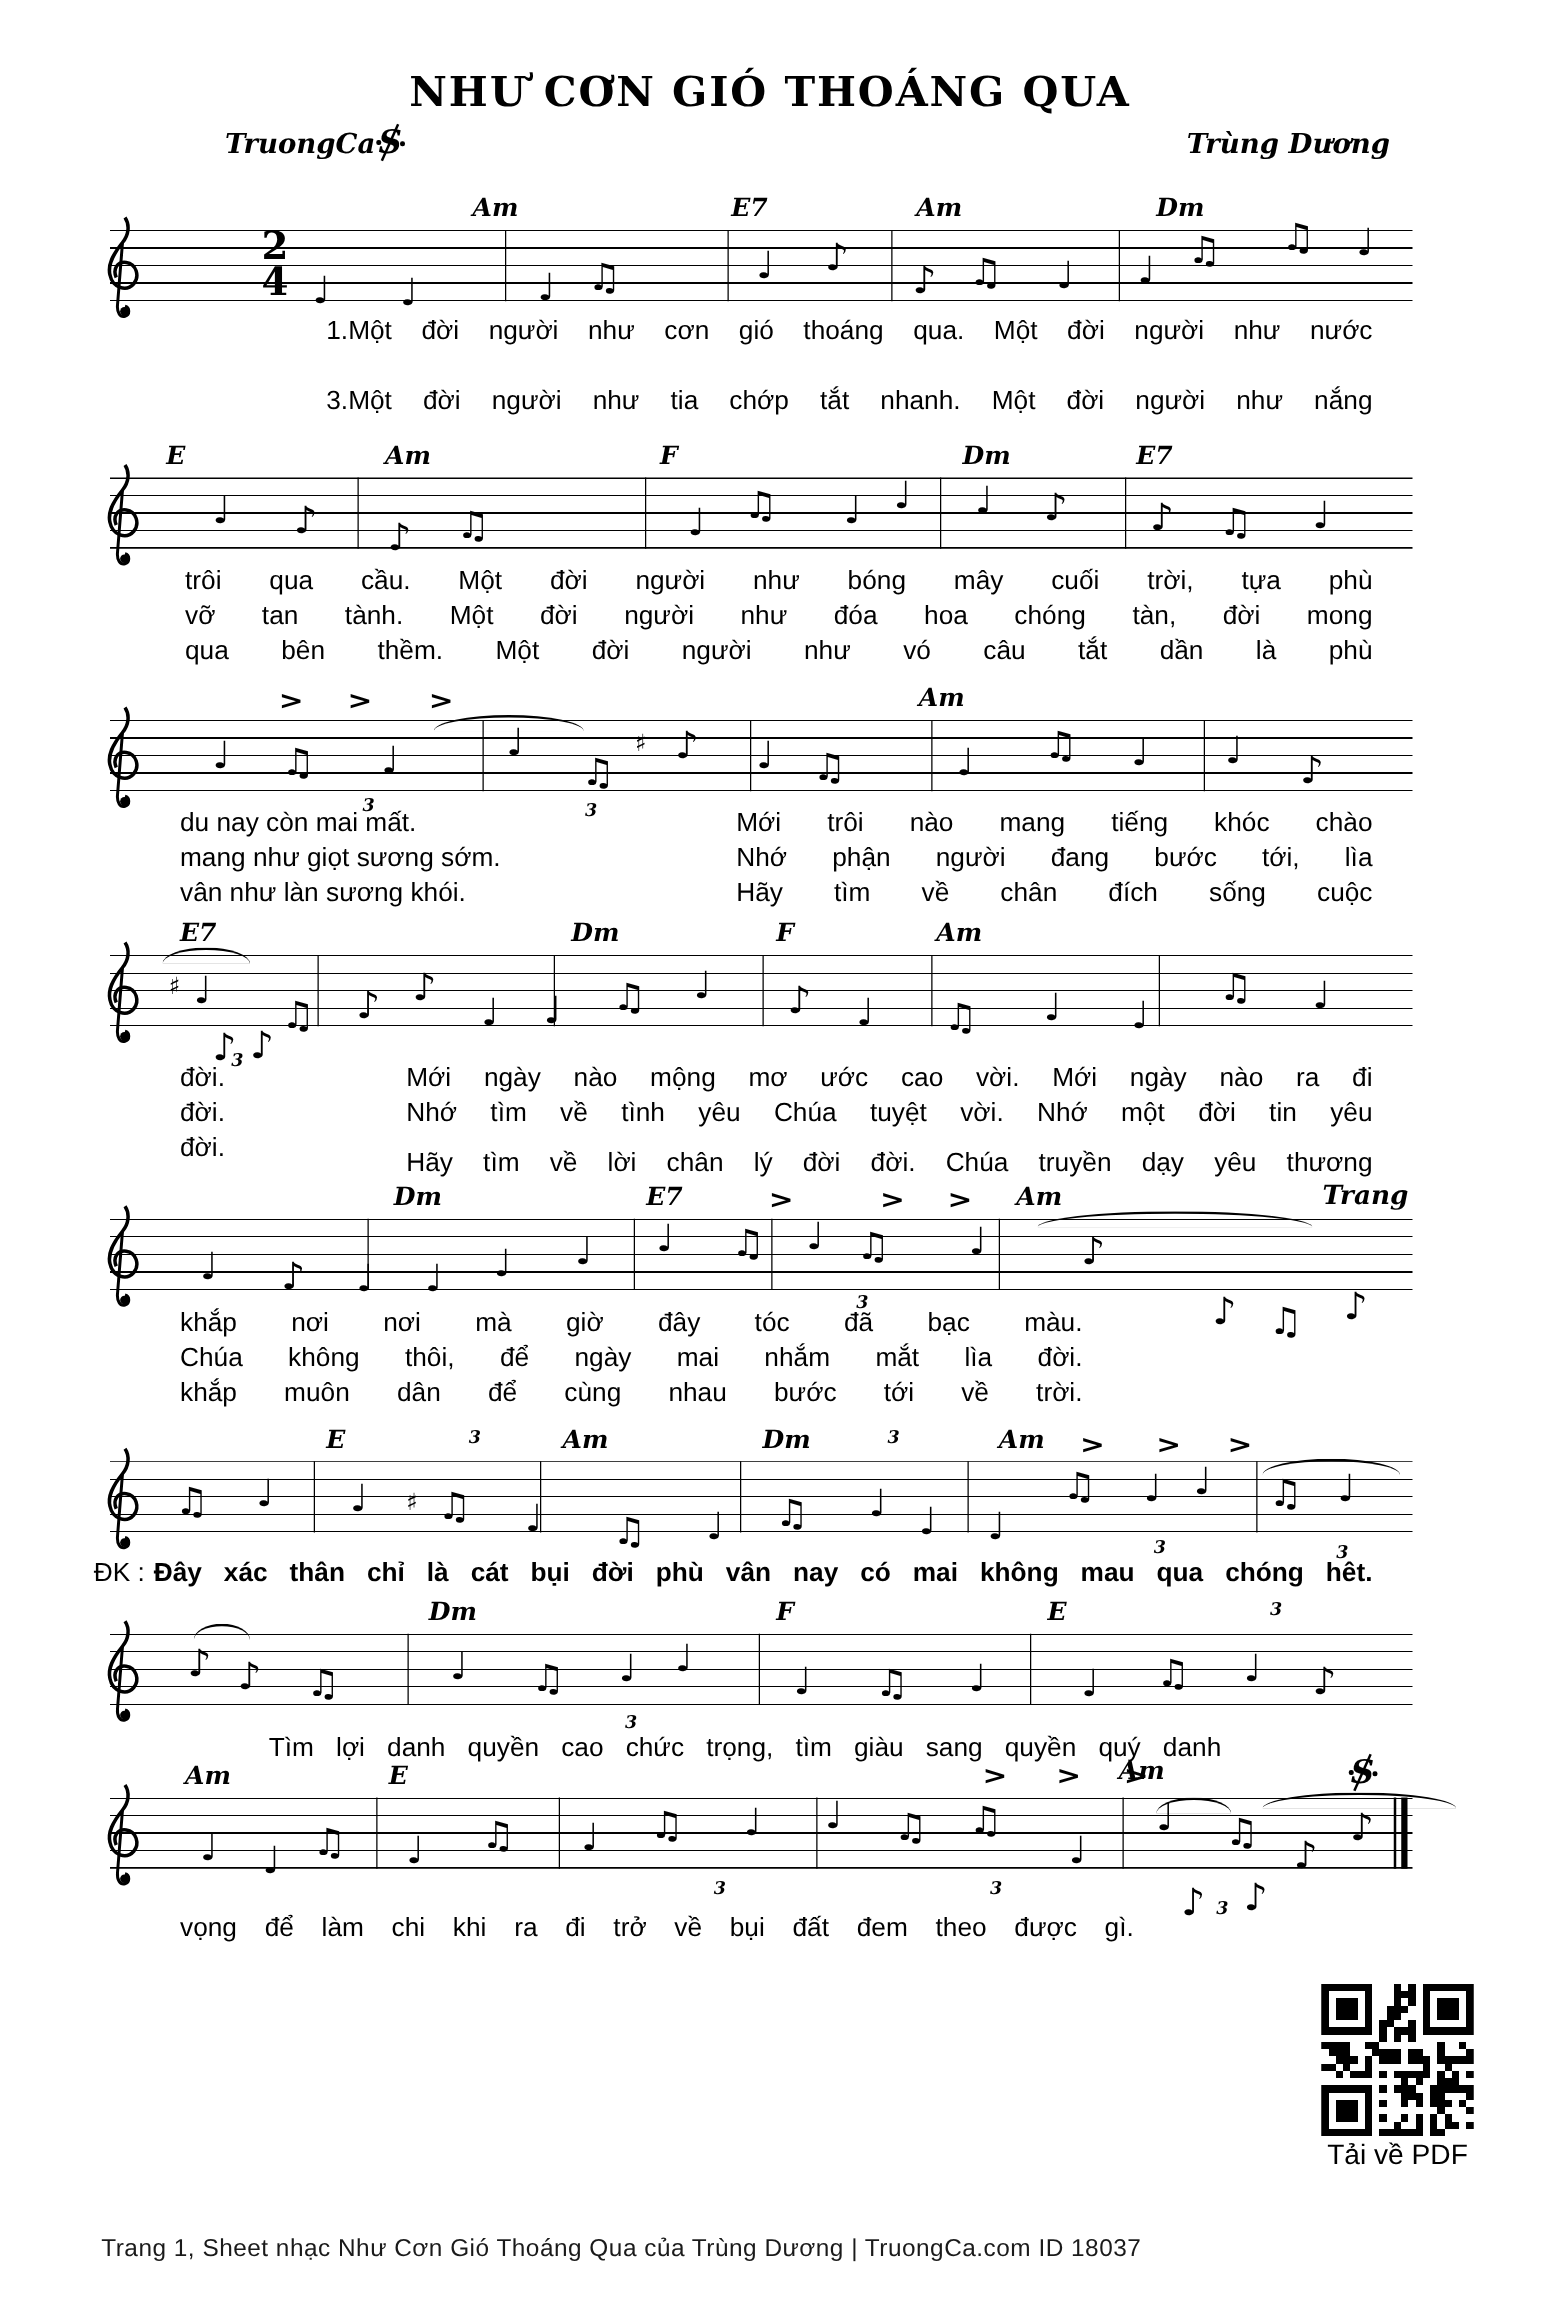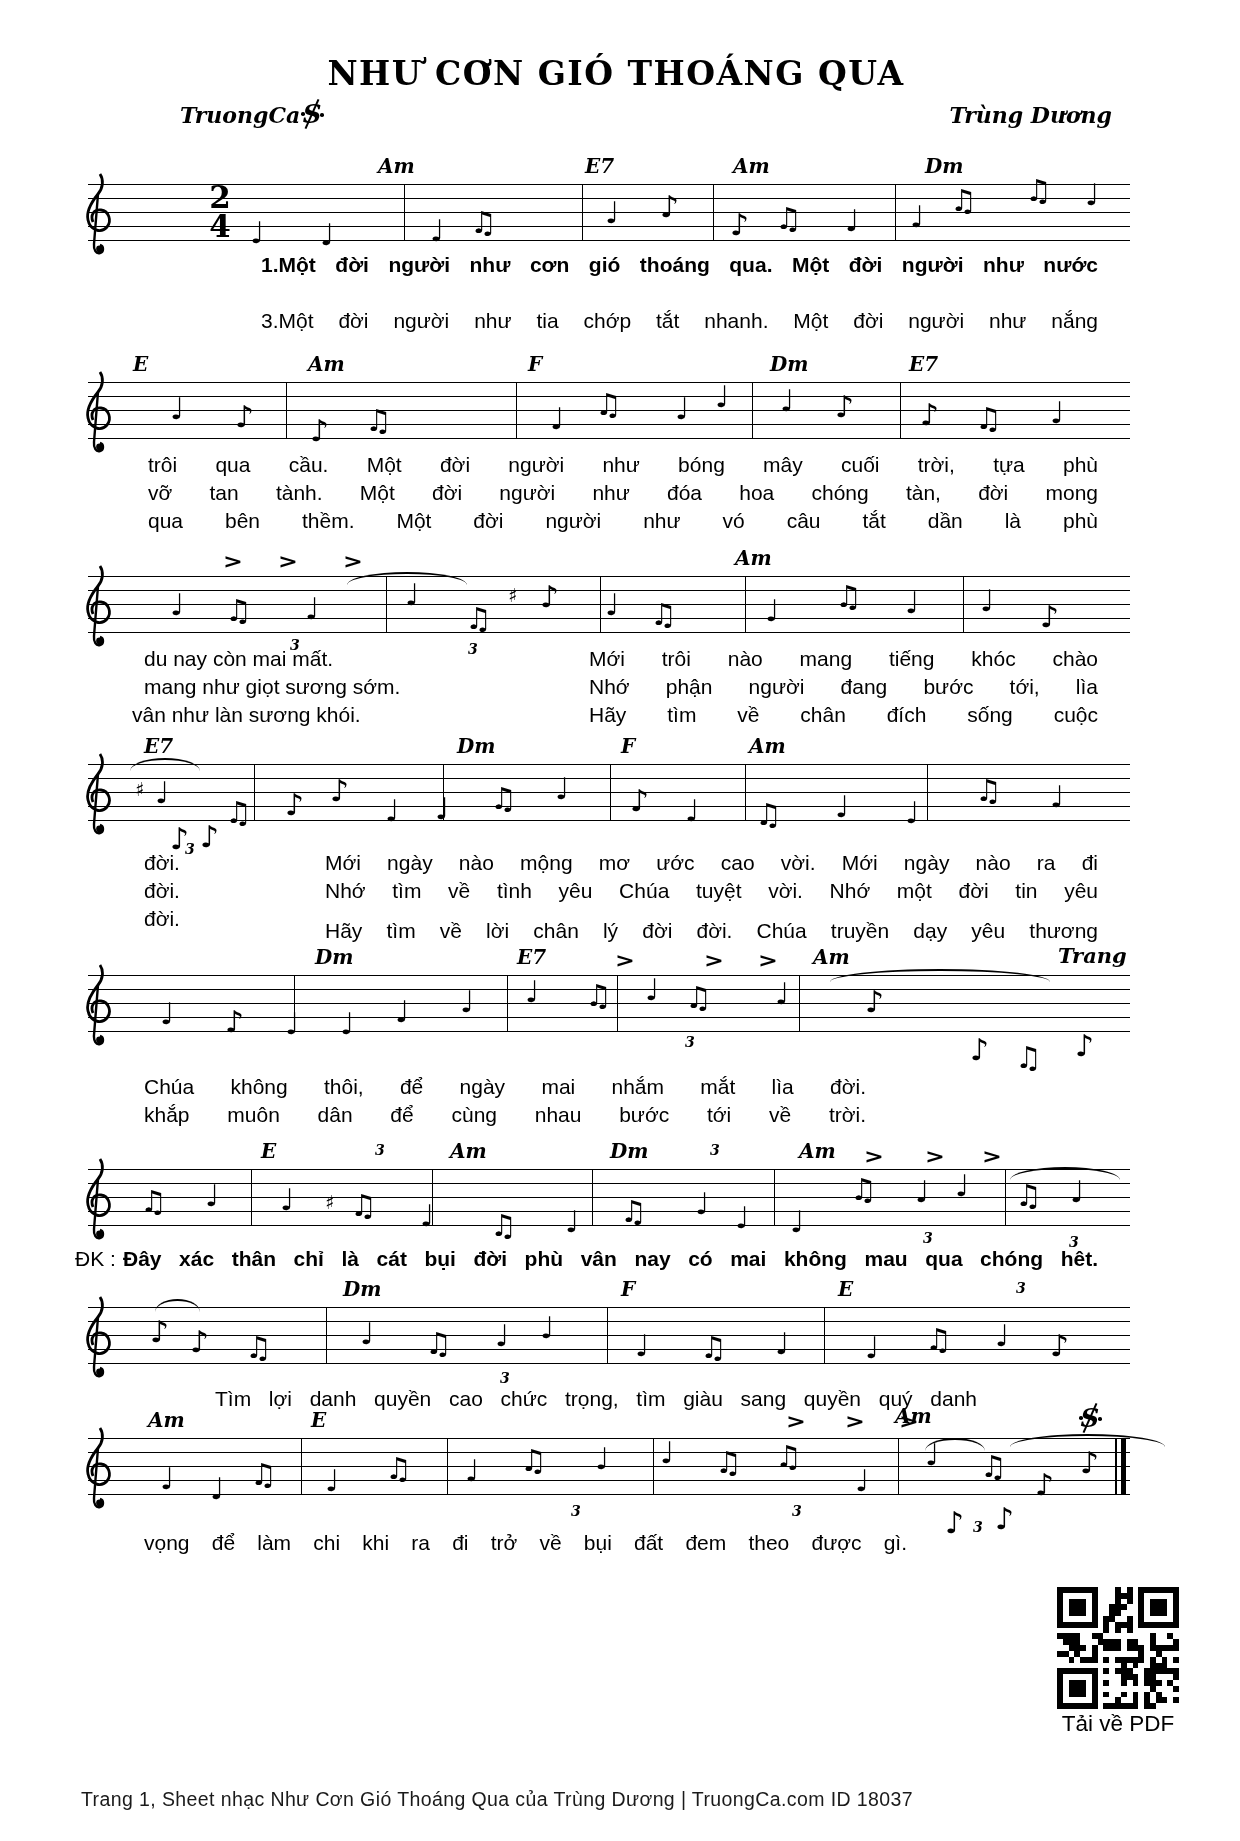--- a/index.html
+++ b/index.html
@@ -83,21 +83,21 @@
       <div class="note" style="left: 395px; top: 50px;">♫</div>
       <div class="note" style="left: 530px; top: 40px;">♩</div>
       <div class="note" style="left: 585px; top: 34px;">♪</div>
       <div class="note" style="left: 655px; top: 52px;">♪</div>
       <div class="note" style="left: 700px; top: 46px;">♫</div>
       <div class="note" style="left: 770px; top: 48px;">♩</div>
       <div class="note" style="left: 835px; top: 44px;">♩</div>
       <div class="note" style="left: 875px; top: 28px;">♫</div>
       <div class="note" style="left: 950px; top: 18px;">♫</div>
       <div class="note" style="left: 1010px; top: 22px;">♩</div>
-      <div class="lyr j" style="left: 186px; top: 94px; width: 837px; font-weight: bold;">1.Một đời người như cơn gió thoáng qua. Một đời người như nước</div>
+      <div class="lyr j" style="left: 186px; top: 94px; width: 837px;">1.Một đời người như cơn gió thoáng qua. Một đời người như nước</div>
       <div class="lyr j" style="left: 186px; top: 150px; width: 837px;">3.Một đời người như tia chớp tắt nhanh. Một đời người như nắng</div>
     </div>
     <div class="system" style="top: 356px;">
       <div class="staff"></div>
       <div class="clefbox"><svg width="36" height="96" viewBox="0 0 36 96">
     <path fill="none" stroke="#000" stroke-width="2.8" d="M21 10 C25 16 24 24 19 30 C11 40 7 48 9 56 C11 66 22 70 28 63 C33 57 30 47 22 46 C15 45 11 51 14 58"></path>
     <path fill="none" stroke="#000" stroke-width="2.4" d="M19 30 L15 80 C14.5 86 17 90 21 89 C25 88 25 82 21 81"></path>
     <circle cx="20.5" cy="85" r="3.4" fill="#000"></circle>
   </svg></div>
       <div class="barline" style="left: 211px;"></div>
@@ -155,21 +155,21 @@
       <div class="note" style="left: 690px; top: 46px;">♩</div>
       <div class="note" style="left: 760px; top: 32px;">♫</div>
       <div class="note" style="left: 830px; top: 38px;">♩</div>
       <div class="note" style="left: 905px; top: 36px;">♩</div>
       <div class="note" style="left: 965px; top: 52px;">♪</div>
       <div class="arc" style="left: 272px; top: 22px; width: 120px;"></div>
       <div class="lyr" style="left: 69px; top: 96px;">du nay còn mai mất.</div>
       <div class="lyr j" style="left: 514px; top: 96px; width: 509px;">Mới trôi nào mang tiếng khóc chào</div>
       <div class="lyr" style="left: 69px; top: 124px;">mang như giọt sương sớm.</div>
       <div class="lyr j" style="left: 514px; top: 124px; width: 509px;">Nhớ phận người đang bước tới, lìa</div>
-      <div class="lyr" style="left: 57px; top: 152px;">vân như làn sương khói.</div>
+      <div class="lyr" style="left: 69px; top: 152px;">vân như làn sương khói.</div>
       <div class="lyr j" style="left: 514px; top: 152px; width: 509px;">Hãy tìm về chân đích sống cuộc</div>
     </div>
     <div class="system" style="top: 738px;">
       <div class="staff"></div>
       <div class="clefbox"><svg width="36" height="96" viewBox="0 0 36 96">
     <path fill="none" stroke="#000" stroke-width="2.8" d="M21 10 C25 16 24 24 19 30 C11 40 7 48 9 56 C11 66 22 70 28 63 C33 57 30 47 22 46 C15 45 11 51 14 58"></path>
     <path fill="none" stroke="#000" stroke-width="2.4" d="M19 30 L15 80 C14.5 86 17 90 21 89 C25 88 25 82 21 81"></path>
     <circle cx="20.5" cy="85" r="3.4" fill="#000"></circle>
   </svg></div>
       <div class="barline" style="left: 179px;"></div>
@@ -236,20 +236,21 @@
       <div class="note" style="left: 450px; top: 28px;">♩</div>
       <div class="note" style="left: 510px; top: 32px;">♫</div>
       <div class="note" style="left: 570px; top: 26px;">♩</div>
       <div class="note" style="left: 610px; top: 34px;">♫</div>
       <div class="note" style="left: 700px; top: 30px;">♩</div>
       <div class="note" style="left: 790px; top: 38px;">♪</div>
       <div class="note" style="left: 895px; top: 86px;">♪</div>
       <div class="note" style="left: 940px; top: 94px;">♫</div>
       <div class="note" style="left: 1000px; top: 82px;">♪</div>
       <div class="arc" style="left: 755px; top: 20px; width: 220px;"></div>
+      <div class="lyr j" style="left: 69px; top: 97px; width: 722px;">khắp nơi nơi mà giờ đây tóc đã bạc màu.</div>
       <div class="lyr j" style="left: 69px; top: 125px; width: 722px;">Chúa không thôi, để ngày mai nhắm mắt lìa đời.</div>
       <div class="lyr j" style="left: 69px; top: 153px; width: 722px;">khắp muôn dân để cùng nhau bước tới về trời.</div>
     </div>
     <div class="system" style="top: 1143px;">
       <div class="staff"></div>
       <div class="clefbox"><svg width="36" height="96" viewBox="0 0 36 96">
     <path fill="none" stroke="#000" stroke-width="2.8" d="M21 10 C25 16 24 24 19 30 C11 40 7 48 9 56 C11 66 22 70 28 63 C33 57 30 47 22 46 C15 45 11 51 14 58"></path>
     <path fill="none" stroke="#000" stroke-width="2.4" d="M19 30 L15 80 C14.5 86 17 90 21 89 C25 88 25 82 21 81"></path>
     <circle cx="20.5" cy="85" r="3.4" fill="#000"></circle>
   </svg></div>

